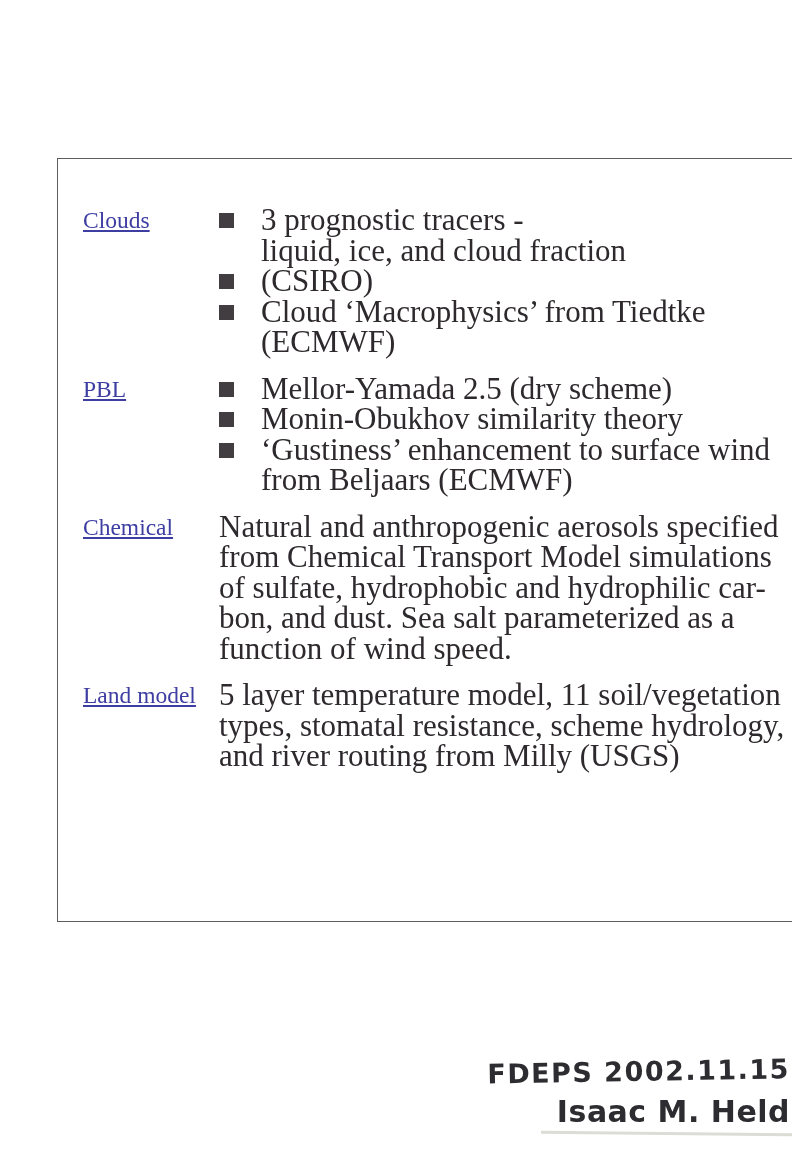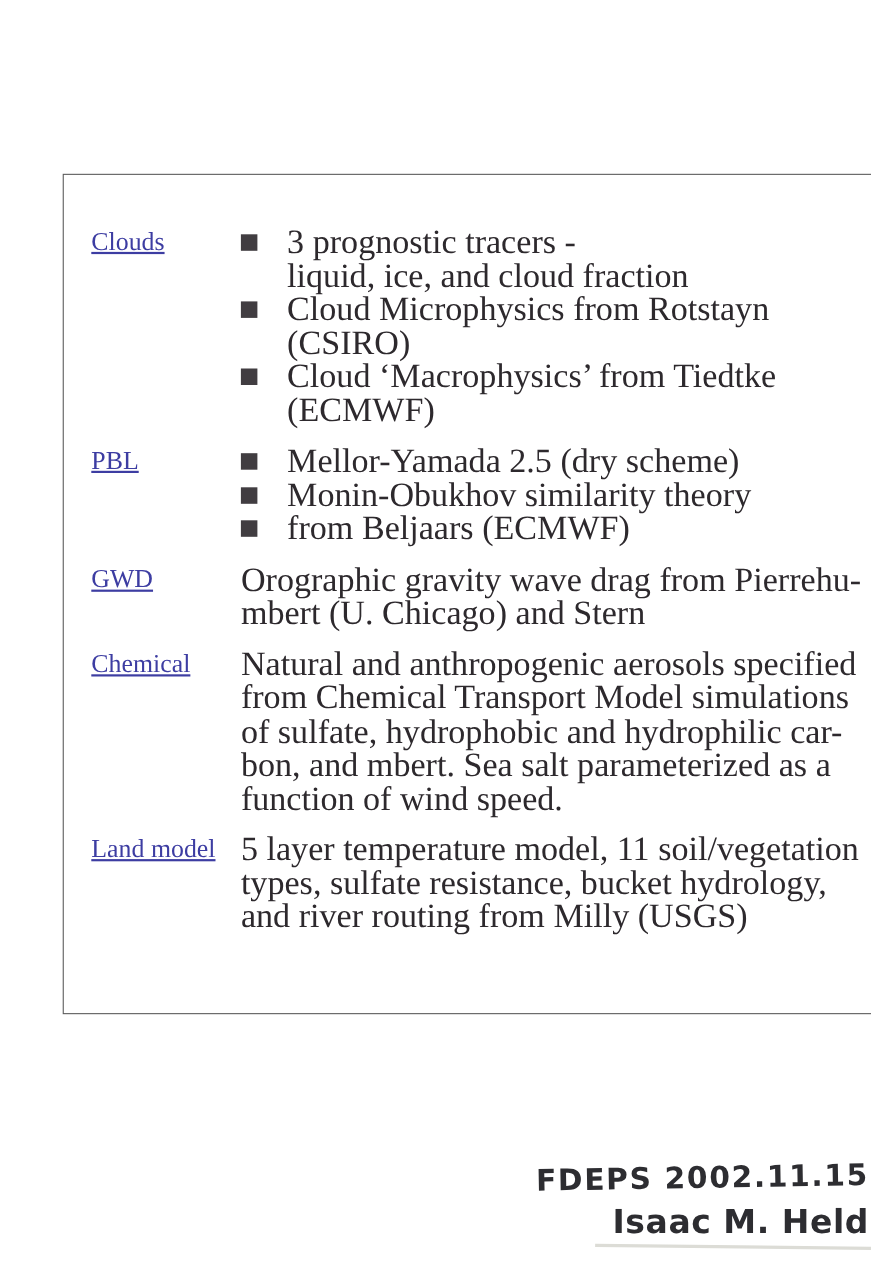--- a/index.html
+++ b/index.html
@@ -79,21 +79,20 @@
           <div class="bullet-row">
             <span class="sq"></span>
             <div class="bullet-text">
               <div class="tline">3 prognostic tracers -</div>
               <div class="tline">liquid, ice, and cloud fraction</div>
             </div>
           </div>
           <div class="bullet-row">
             <span class="sq"></span>
             <div class="bullet-text">
-              <div class="tline">Cloud Microphysics from Rotstayn</div>
               <div class="tline">(CSIRO)</div>
             </div>
           </div>
           <div class="bullet-row">
             <span class="sq"></span>
             <div class="bullet-text">
               <div class="tline">Cloud ‘Macrophysics’ from Tiedtke</div>
               <div class="tline">(ECMWF)</div>
             </div>
           </div>
@@ -113,56 +112,48 @@
           </div>
           <div class="bullet-row">
             <span class="sq"></span>
             <div class="bullet-text">
               <div class="tline">Monin-Obukhov similarity theory</div>
             </div>
           </div>
           <div class="bullet-row">
             <span class="sq"></span>
             <div class="bullet-text">
+              <div class="tline">‘Gustiness’ enhancement to surface wind</div>
               <div class="tline">from Beljaars (ECMWF)</div>
             </div>
           </div>
         </div>
       </div>
 
-      <div class="section">
-        <div class="label-col">
-          <span class="label-link">GWD</span>
-        </div>
-        <div class="body-col">
-          <div class="tline">Orographic gravity wave drag from Pierrehu-</div>
-          <div class="tline">mbert (U. Chicago) and Stern</div>
-        </div>
-      </div>
 
       <div class="section">
         <div class="label-col">
           <span class="label-link">Chemical</span>
         </div>
         <div class="body-col">
           <div class="tline">Natural and anthropogenic aerosols specified</div>
           <div class="tline">from Chemical Transport Model simulations</div>
           <div class="tline">of sulfate, hydrophobic and hydrophilic car-</div>
-          <div class="tline">bon, and mbert. Sea salt parameterized as a</div>
+          <div class="tline">bon, and dust. Sea salt parameterized as a</div>
           <div class="tline">function of wind speed.</div>
         </div>
       </div>
 
       <div class="section">
         <div class="label-col">
           <span class="label-link">Land model</span>
         </div>
         <div class="body-col">
           <div class="tline">5 layer temperature model, 11 soil/vegetation</div>
-          <div class="tline">types, sulfate resistance, bucket hydrology,</div>
+          <div class="tline">types, stomatal resistance, scheme hydrology,</div>
           <div class="tline">and river routing from Milly (USGS)</div>
         </div>
       </div>
 
     </div>
   </div>
 
   <div class="hw-underline"></div>
   <div class="handwriting hw-line1">FDEPS 2002.11.15</div>
   <div class="handwriting hw-line2">Isaac M. Held</div>

